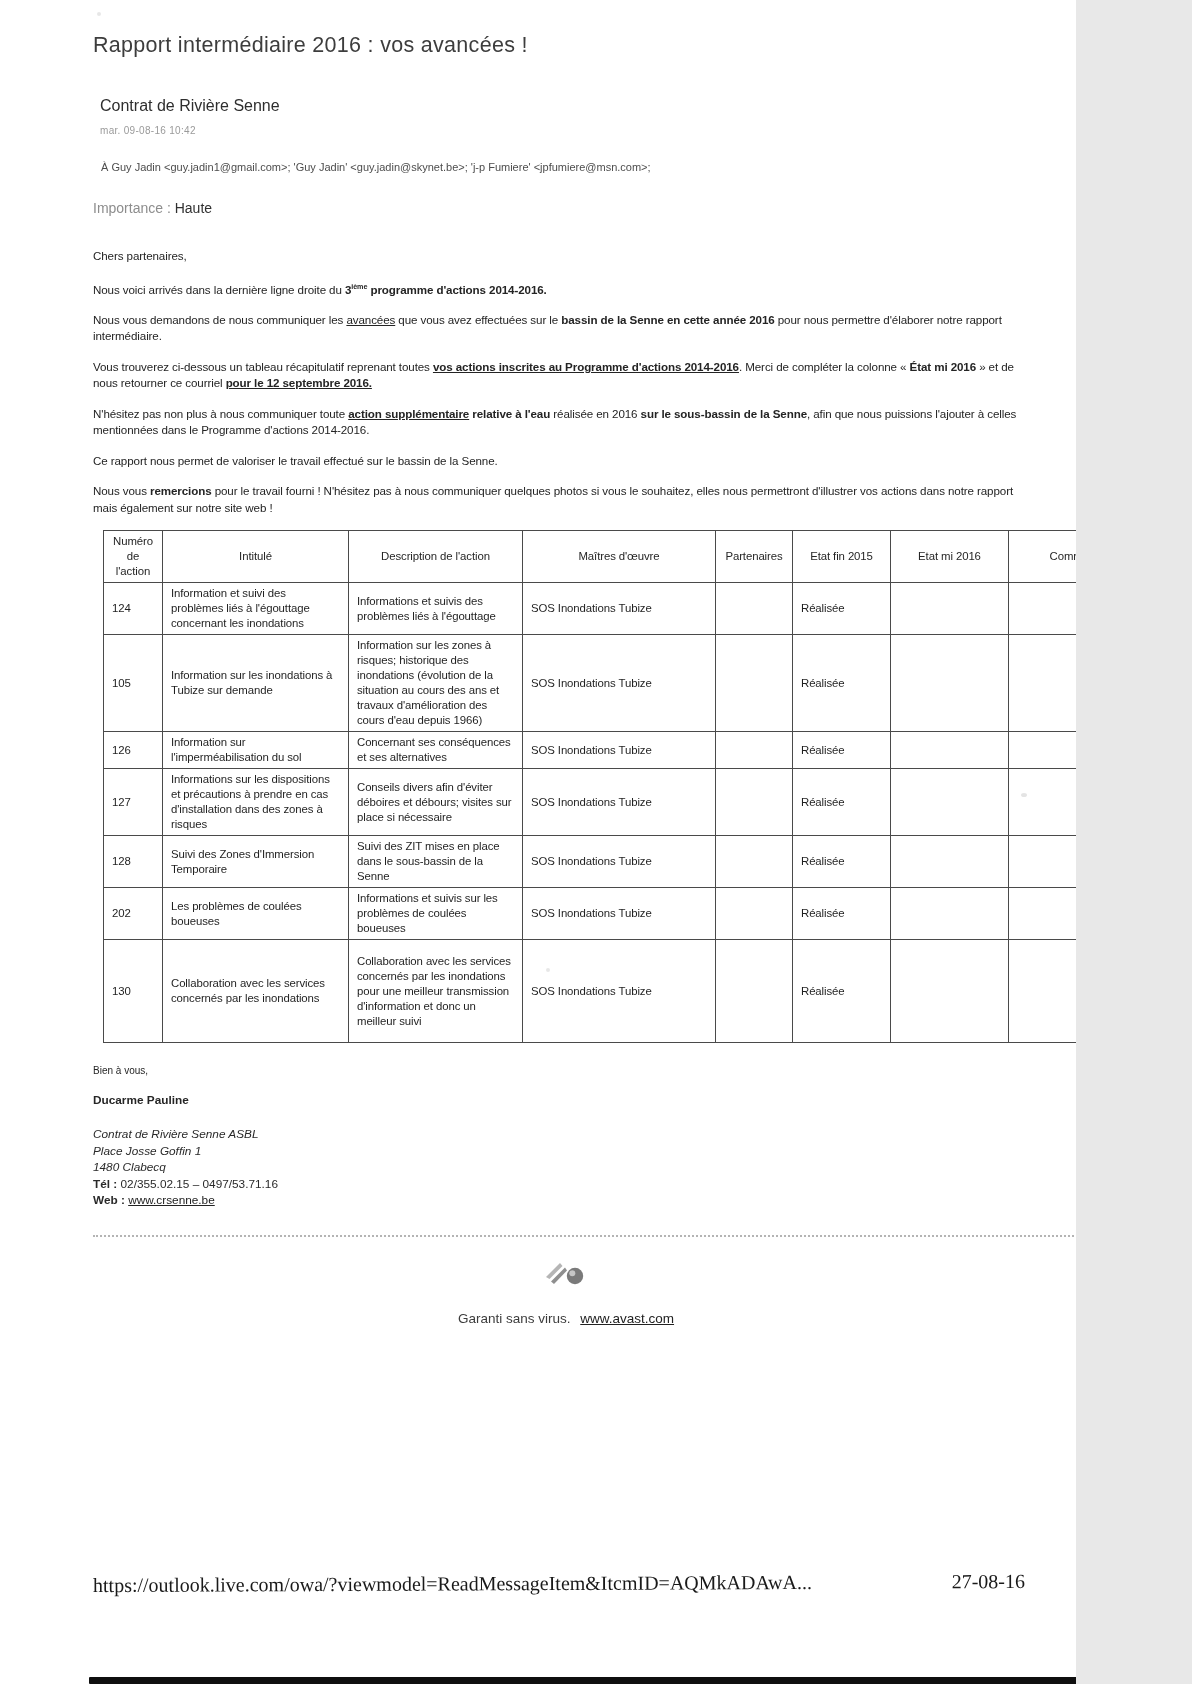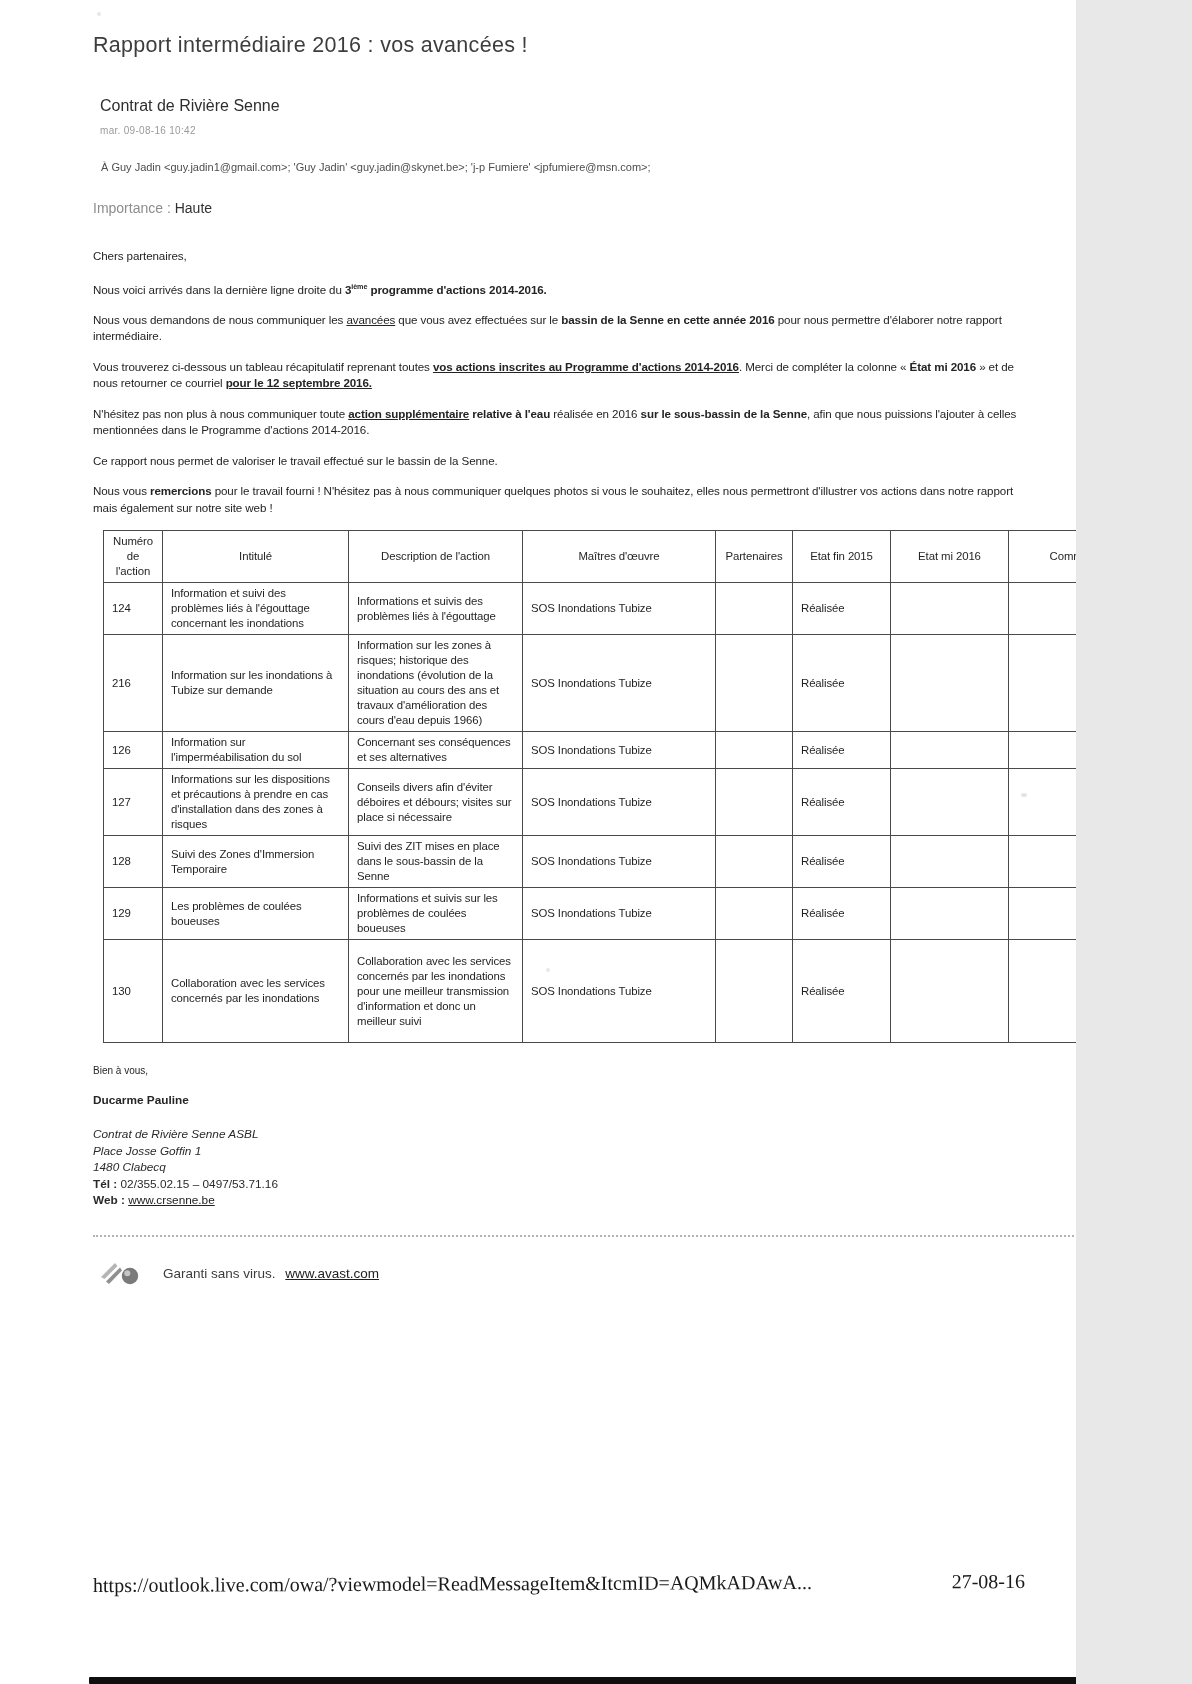--- a/index.html
+++ b/index.html
@@ -37,21 +37,21 @@
 
   
   .sig-closing{font-size:10px;margin-top:22px;}
   .sig-name{font-size:11.8px;font-weight:bold;margin-top:17px;}
   .sig-org{margin-top:19px;}
   .sig-line{font-size:11.8px;line-height:16.5px;color:#2a2a2a;}
   .doc-link{color:#222;text-decoration:underline;cursor:pointer;}
 
   
   .dotted-sep{width:1008px;border-top:2px dotted #a8a8a8;margin-top:26px;opacity:.85;}
-  .avast-row{display:flex;align-items:center;gap:20px;margin-top:20px;margin-left:6px;}
+  .avast-row{display:flex;align-items:center;gap:20px;margin-top:20px;margin-left:6px;flex-direction:column;}
   .avast-text{font-size:13.5px;color:#3c3c3c;}
   .avast-text a{margin-left:6px;}
 
   
   .page-footer{position:absolute;left:93px;top:1572px;width:932px;display:flex;
         justify-content:space-between;font-family:"Liberation Serif",serif;font-size:20px;
         color:#1a1a1a;transform:rotate(-.25deg);}
   .scan-bar{position:absolute;left:89px;top:1677px;width:1016px;height:7px;background:#0f0f0f;border-radius:1px;}
   .speck{position:absolute;background:#c4c4c4;border-radius:50%;}
   #sp1{left:1100px;top:625px;width:5px;height:7px;opacity:.6;}
@@ -118,21 +118,21 @@
               <td class="col-0">124</td>
               <td class="col-1">Information et suivi des problèmes liés à l'égouttage concernant les inondations</td>
               <td class="col-2">Informations et suivis des problèmes liés à l'égouttage</td>
               <td class="col-3">SOS Inondations Tubize</td>
               <td class="col-4"></td>
               <td class="col-5">Réalisée</td>
               <td class="col-6"></td>
               <td class="col-7"></td>
             </tr>
             <tr>
-              <td class="col-0">216</td>
+              <td class="col-0">105</td>
               <td class="col-1">Information sur les inondations à Tubize sur demande</td>
               <td class="col-2">Information sur les zones à risques; historique des inondations (évolution de la situation au cours des ans et travaux d'amélioration des cours d'eau depuis 1966)</td>
               <td class="col-3">SOS Inondations Tubize</td>
               <td class="col-4"></td>
               <td class="col-5">Réalisée</td>
               <td class="col-6"></td>
               <td class="col-7"></td>
             </tr>
             <tr>
               <td class="col-0">126</td>
@@ -158,21 +158,21 @@
               <td class="col-0">128</td>
               <td class="col-1">Suivi des Zones d'Immersion Temporaire</td>
               <td class="col-2">Suivi des ZIT mises en place dans le sous-bassin de la Senne</td>
               <td class="col-3">SOS Inondations Tubize</td>
               <td class="col-4"></td>
               <td class="col-5">Réalisée</td>
               <td class="col-6"></td>
               <td class="col-7"></td>
             </tr>
             <tr>
-              <td class="col-0">129</td>
+              <td class="col-0">202</td>
               <td class="col-1">Les problèmes de coulées boueuses</td>
               <td class="col-2">Informations et suivis sur les problèmes de coulées boueuses</td>
               <td class="col-3">SOS Inondations Tubize</td>
               <td class="col-4"></td>
               <td class="col-5">Réalisée</td>
               <td class="col-6"></td>
               <td class="col-7"></td>
             </tr>
             <tr class="tall">
               <td class="col-0">130</td>

